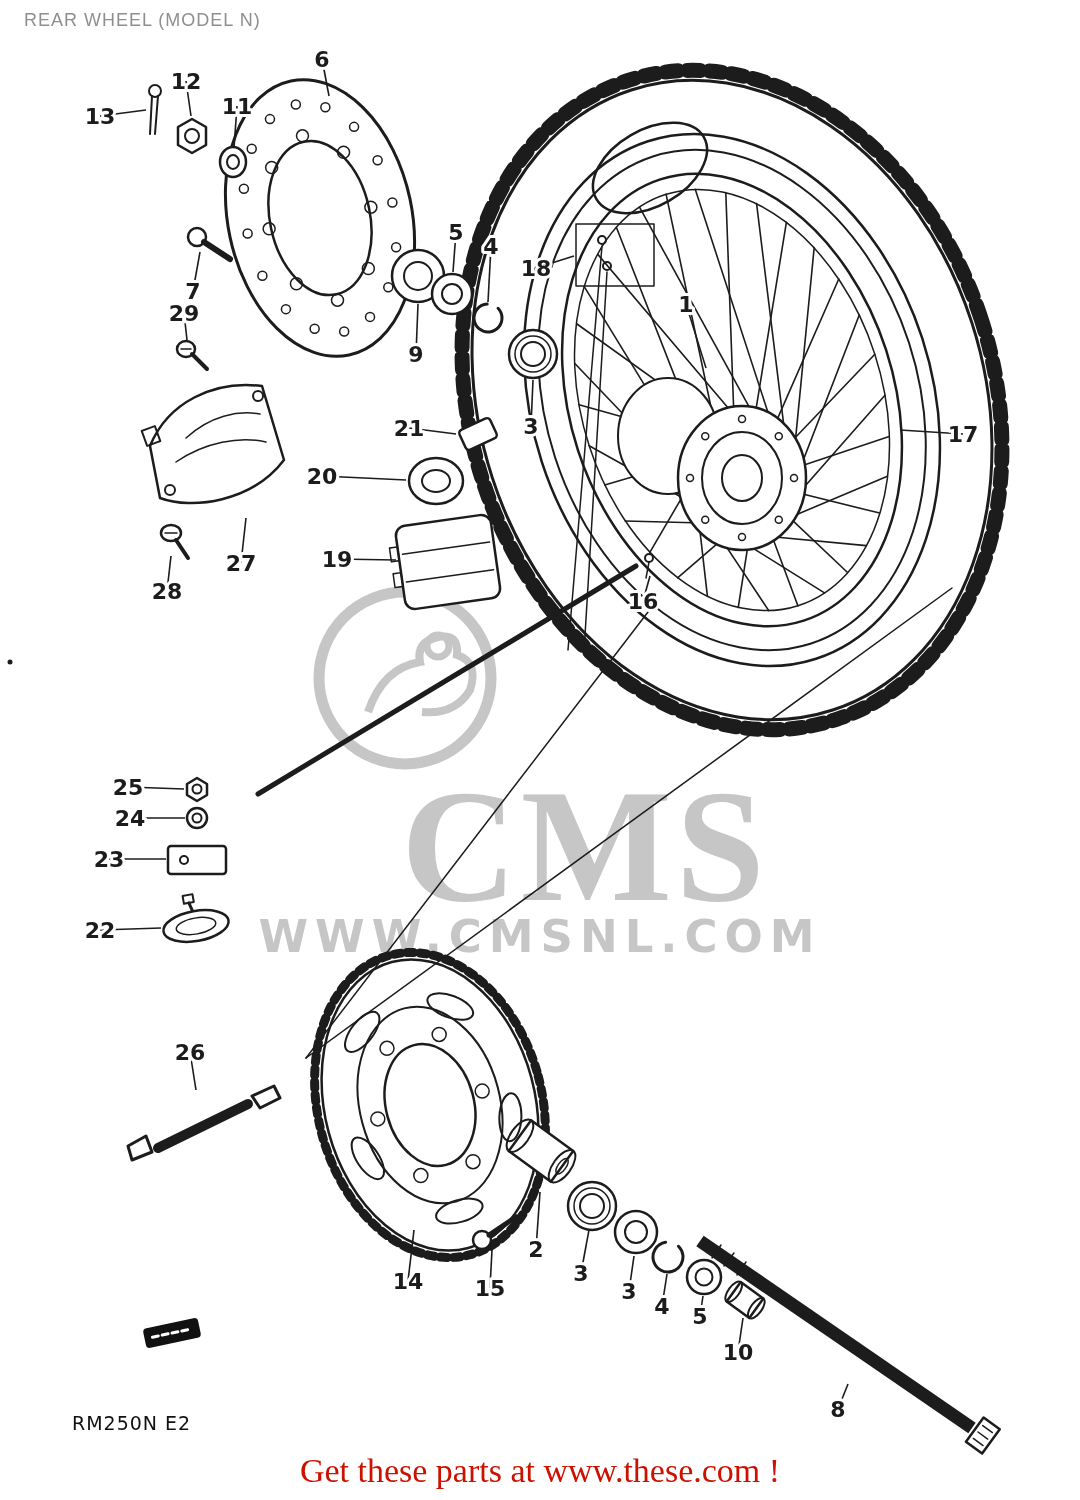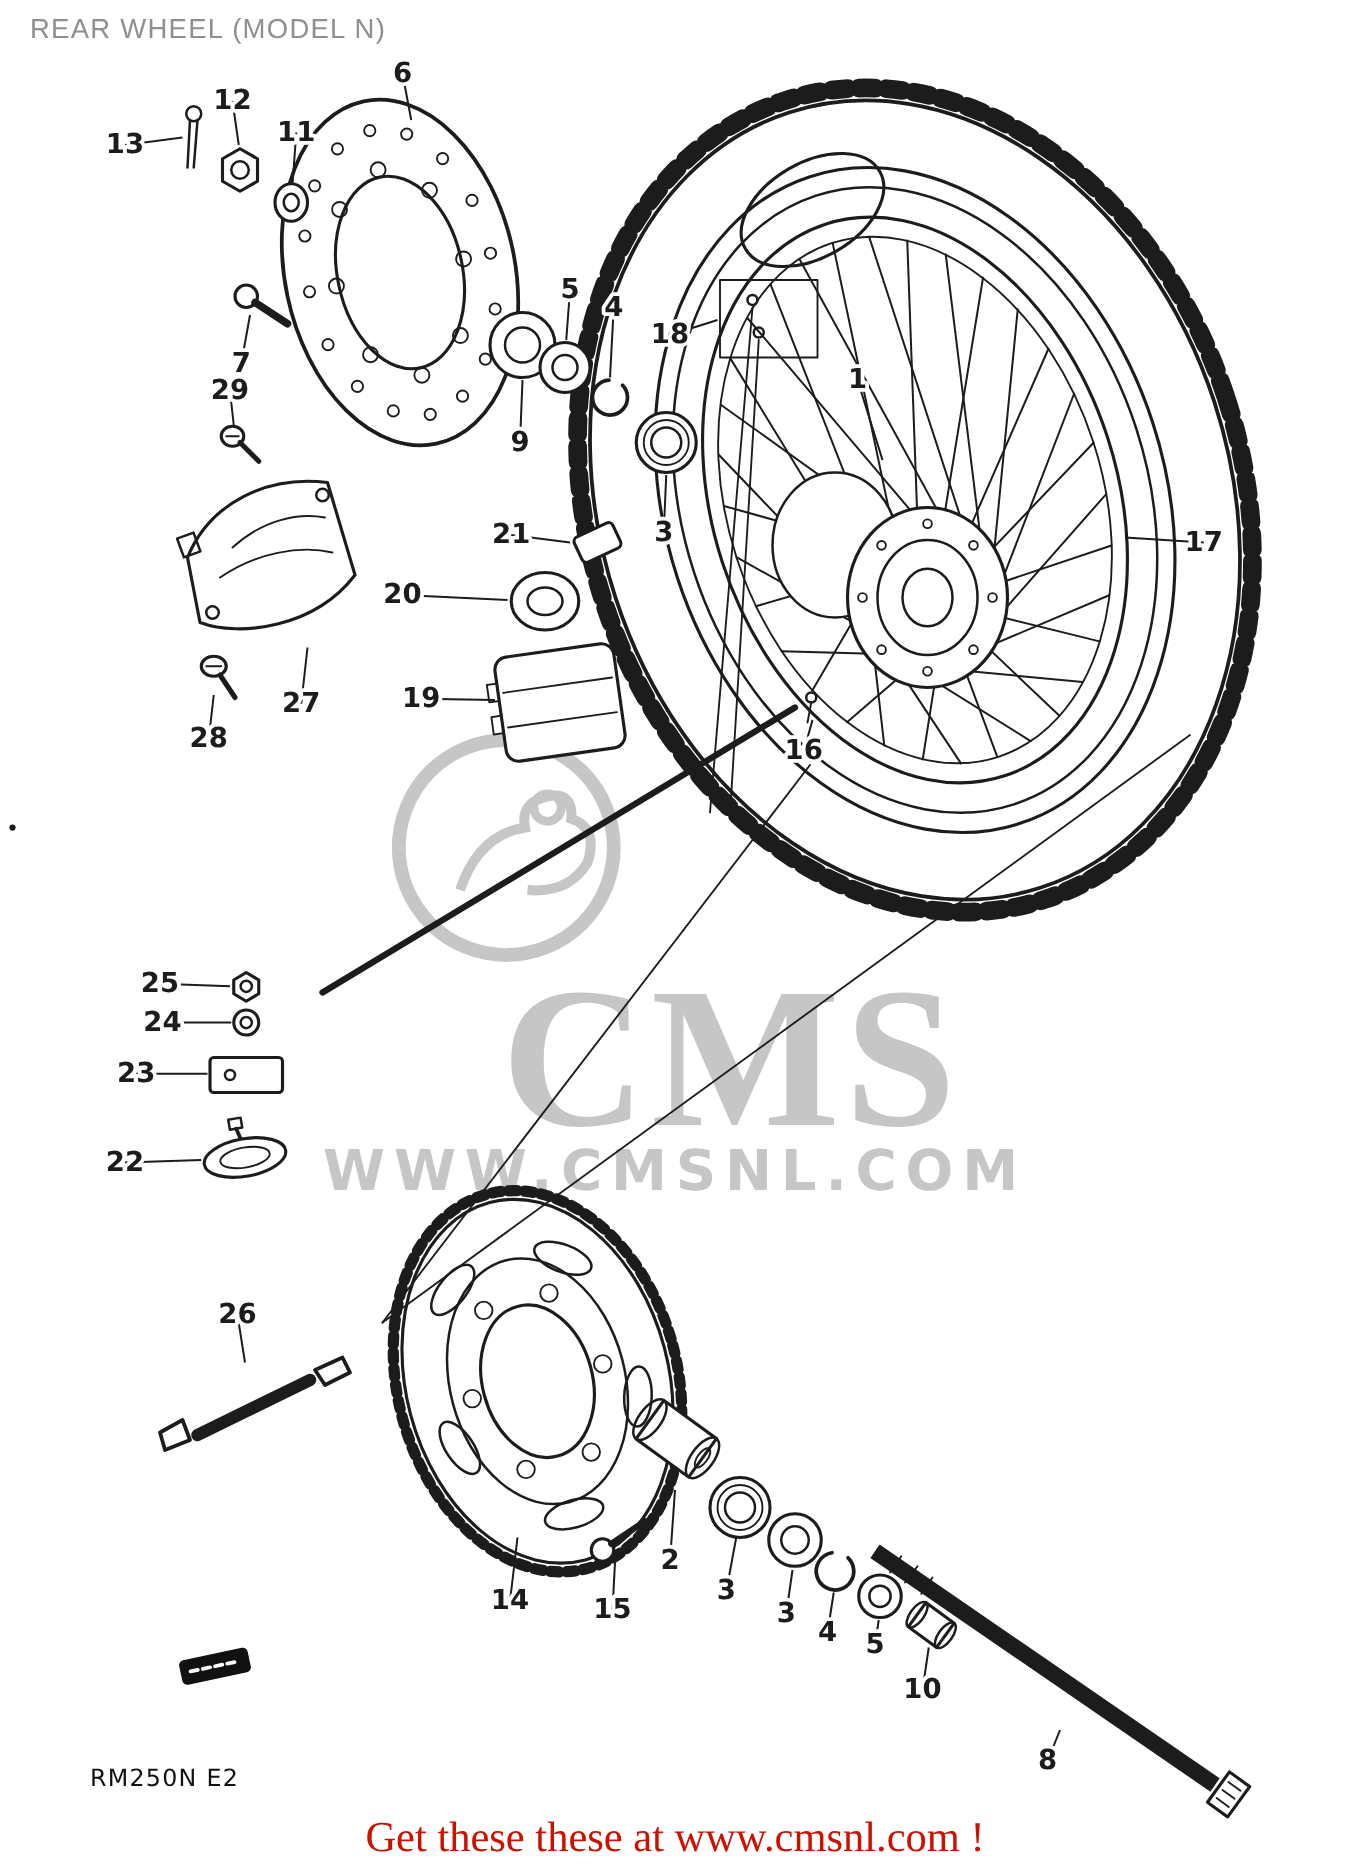--- a/index.html
+++ b/index.html
@@ -1,20 +1,20 @@
 <!DOCTYPE html>
 <html style="--ink: #1c1c1c; --title-gray: #8f8f8f; --footer-red: #cc1100; --watermark-gray: #c6c6c6;"><head>
 <meta charset="utf-8">
 <style>
   *{box-sizing:border-box}
   html,body{margin:0;padding:0}
   body{width:1080px;height:1500px;background:#fff;position:relative;overflow:hidden;
        font-family:"Liberation Sans",sans-serif}
   #diagram{position:absolute;left:0;top:0;color:var(--ink,#1c1c1c)}
-  .page-title{position:absolute;left:24px;top:10px;font-size:22px;letter-spacing:1px;
+  .page-title{position:absolute;left:24px;top:10px;font-size:18px;letter-spacing:1px;
        color:var(--title-gray,#8f8f8f);font-family:"Liberation Sans",sans-serif}
   .model-code{position:absolute;left:72px;top:1412px;font-size:19px;font-weight:normal;
        letter-spacing:1px;color:#111;font-family:"DejaVu Sans",sans-serif}
   .footer-ad{position:absolute;left:0;right:0;top:1452px;text-align:center;
        font-family:"Liberation Serif",serif;font-size:34px;color:var(--footer-red,#cc0000)}
   .wm-stroke{stroke:var(--watermark-gray,#c6c6c6);fill:none}
   .wm-fill{fill:var(--watermark-gray,#c6c6c6);stroke:none}
   .wm-logo{font:700 160px "Liberation Serif",serif;letter-spacing:4px}
   .wm-url{font:700 45px "DejaVu Sans",sans-serif;letter-spacing:7px}
   #callouts text{font:700 22px "DejaVu Sans",sans-serif;fill:var(--ink,#1c1c1c);
@@ -378,13 +378,13 @@
       <text x="700" y="1316">5</text>
       <line x1="738" y1="1352" x2="743" y2="1318" stroke-width="1.6"></line>
       <text x="738" y="1352">10</text>
       <line x1="838" y1="1409" x2="848" y2="1384" stroke-width="1.6"></line>
       <text x="838" y="1409">8</text>
     </g>
 </svg>
 
 <div class="page-title">REAR WHEEL (MODEL N)</div>
 <div class="model-code">RM250N E2</div>
-<div class="footer-ad">Get these these at www.cmsnl.com !</div>
+<div class="footer-ad">Get these parts at www.these.com !</div>
 
 </body></html>

